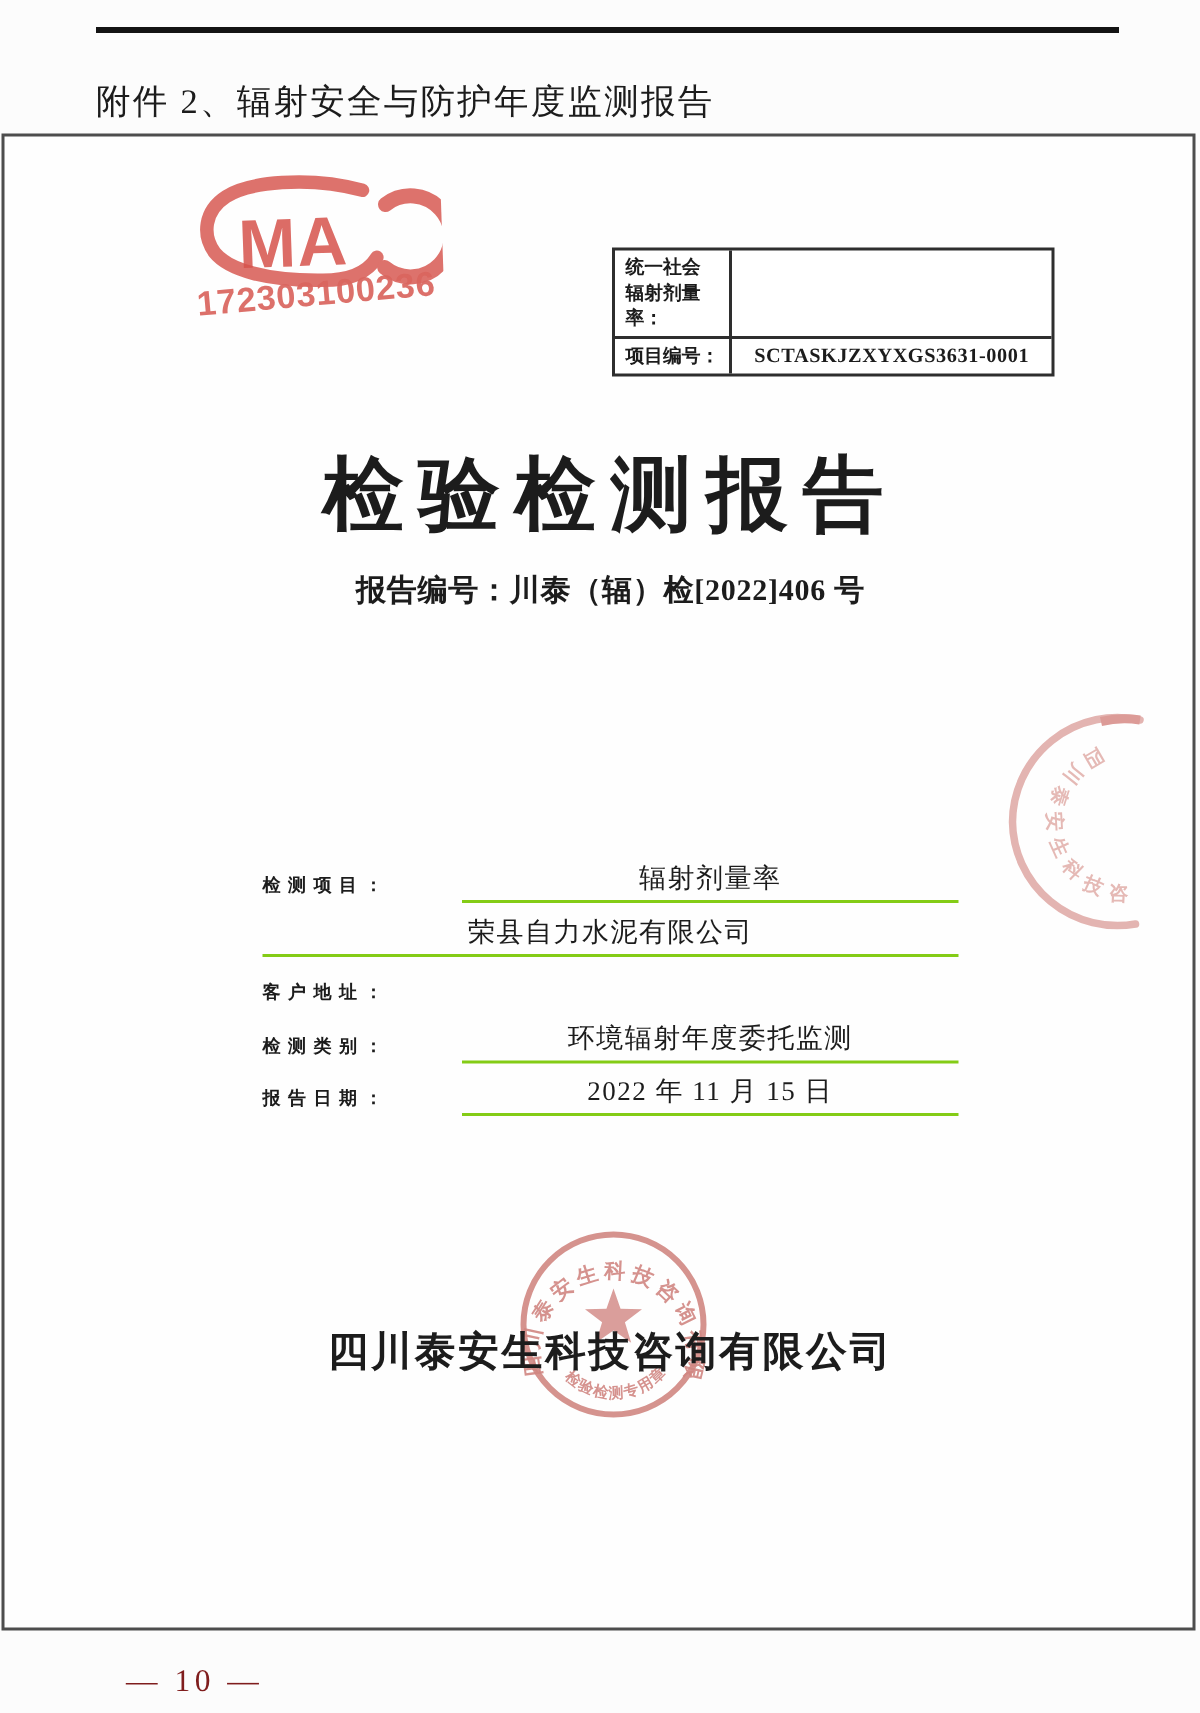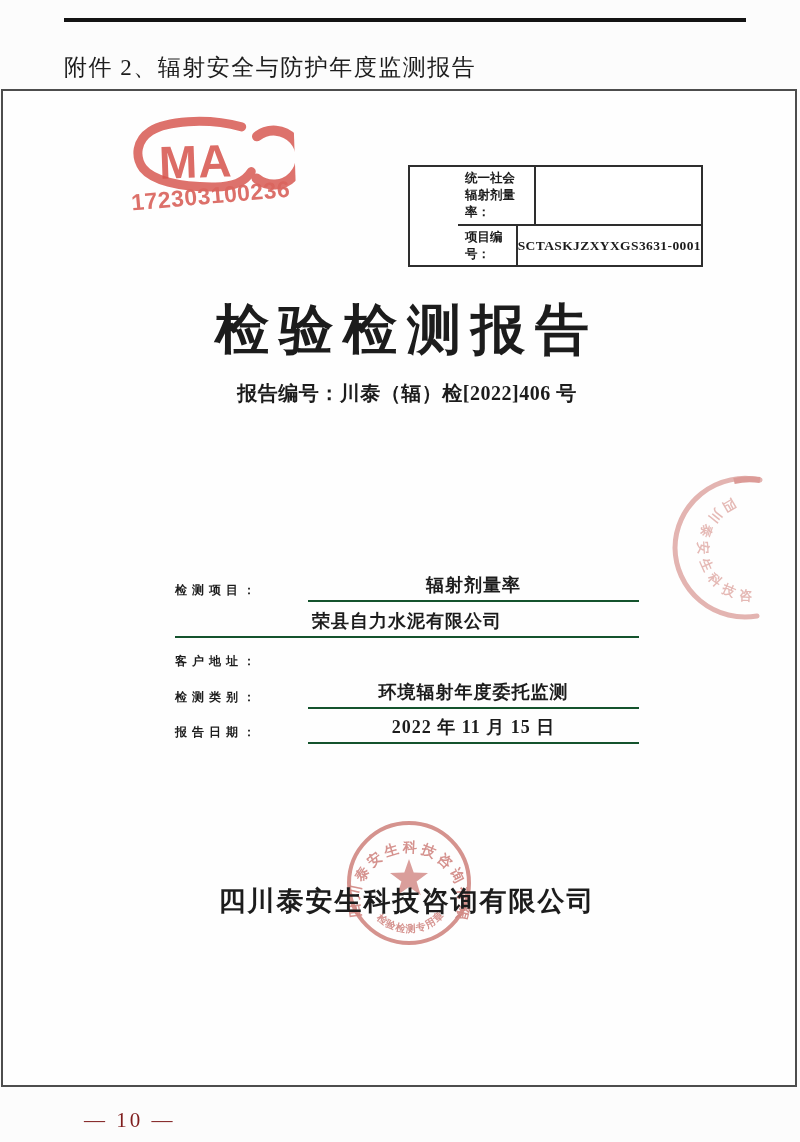--- a/index.html
+++ b/index.html
@@ -26,21 +26,21 @@
   .cma-number{
     position:absolute;left:131px;top:183px;width:150px;text-align:center;
     font-family:"Liberation Sans","DejaVu Sans",sans-serif;font-weight:bold;
     font-size:23px;color:#da655e;transform:rotate(-5deg);letter-spacing:.5px;opacity:.92;
     z-index:2;white-space:nowrap;
   }
 
   
   .info-table{
     position:absolute;left:408px;top:165px;width:295px;
-    border:2px solid #2e2e2e;box-sizing:border-box;background:#fff;z-index:3;padding-left:48px;
+    border:2px solid #2e2e2e;box-sizing:border-box;background:#fff;z-index:3;
   }
   .it-row{display:flex;}
   .it-row + .it-row{border-top:2px solid #2e2e2e;}
   .it-label{
     width:78px;border-right:2px solid #2e2e2e;box-sizing:border-box;
     padding:3px 4px 3px 7px;font-size:12.5px;font-weight:bold;line-height:1.35;
   }
   .it-value{
     flex:1;display:flex;align-items:center;justify-content:center;
     font-size:13.5px;font-weight:bold;letter-spacing:.4px;white-space:nowrap;
@@ -58,22 +58,22 @@
   }
 
   
   .cover-form{position:absolute;left:175px;top:567px;width:464px;z-index:3;}
   .f-row{display:flex;height:35.4px;}
   .f-label{
     width:133px;font-size:12px;font-weight:bold;display:flex;align-items:flex-end;
     padding-bottom:3px;box-sizing:border-box;white-space:nowrap;letter-spacing:1px;
   }
   .f-value{
-    flex:1;border-bottom:2px solid #14532d;display:flex;align-items:flex-end;justify-content:center;
-    font-size:18px;font-weight:bold;padding-bottom:3px;box-sizing:border-box;
+    flex:1;border-bottom:2px solid #84cc16;display:flex;align-items:flex-end;justify-content:center;
+    font-size:18px;font-weight:normal;padding-bottom:3px;box-sizing:border-box;
     letter-spacing:1px;white-space:nowrap;
   }
 
   .company-name{
     position:absolute;left:12px;width:790px;top:883px;text-align:center;
     font-size:27px;font-weight:bold;letter-spacing:2px;white-space:nowrap;z-index:3;
   }
 
   .company-seal{position:absolute;left:345px;top:819px;z-index:2;opacity:.85;}
   .ghost-seal{position:absolute;left:664px;top:468px;z-index:1;opacity:.8;}

